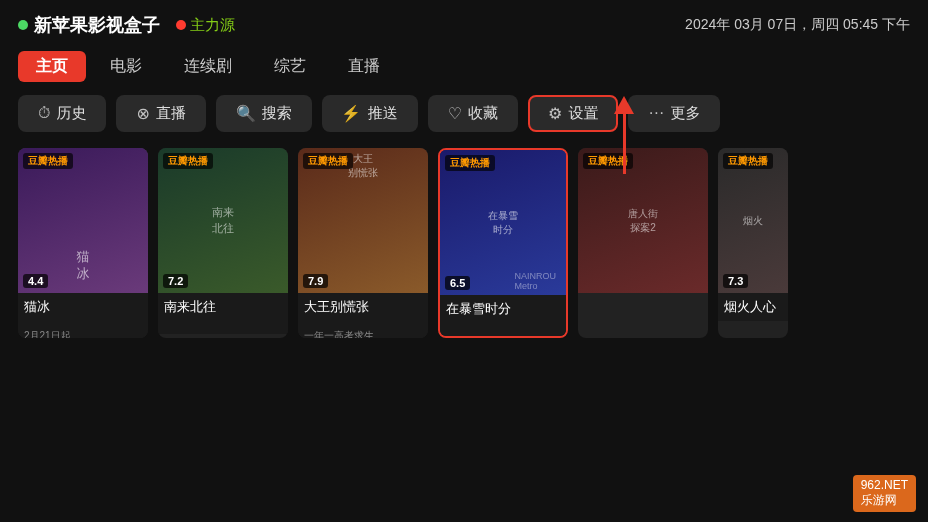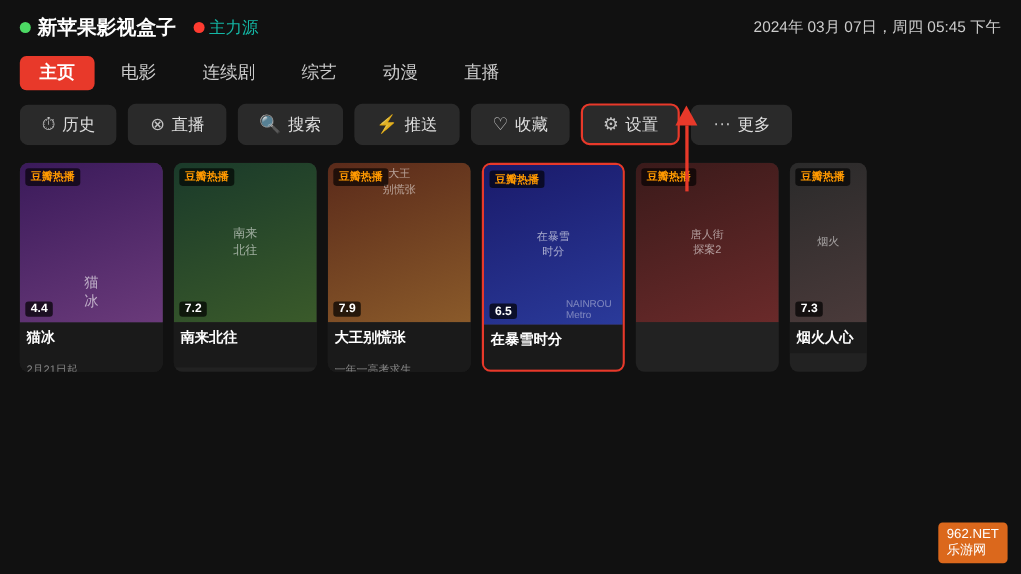--- a/index.html
+++ b/index.html
@@ -45,21 +45,21 @@
       width: 10px; height: 10px;
       background: #ff3b30;
       border-radius: 50%;
       display: inline-block;
     }
     .main-source {
       display: flex;
       align-items: center;
       gap: 4px;
       font-size: 15px;
-      color: #14b8a6;
+      color: #84cc16;
     }
     .header-time {
       font-size: 14px;
       color: #ccc;
     }
 
     
     .nav-tabs {
       display: flex;
       align-items: center;
@@ -180,21 +180,21 @@
       border-radius: 3px;
       font-weight: bold;
     }
     .movie-info {
       padding: 5px 6px;
       background: #1a1a1a;
     }
     .movie-title {
       font-size: 13px;
       color: #fff;
-      font-weight: bold;
+      font-weight: normal;
       white-space: nowrap;
       overflow: hidden;
       text-overflow: ellipsis;
     }
     .movie-sub {
       font-size: 10px;
       color: #888;
       white-space: nowrap;
       overflow: hidden;
       text-overflow: ellipsis;
@@ -249,21 +249,20 @@
     </div>
   </div>
   <div class="header-time">2024年 03月 07日，周四 05:45 下午</div>
 </div>
 
 <div class="nav-tabs">
   <div class="nav-tab active">主页</div>
   <div class="nav-tab">电影</div>
   <div class="nav-tab">连续剧</div>
   <div class="nav-tab">综艺</div>
-  <div class="nav-tab">动漫</div>
   <div class="nav-tab">直播</div>
 </div>
 
 <div class="quick-actions">
   <div class="action-btn">
     <span class="action-icon">⏱</span>
     <span>历史</span>
   </div>
   <div class="action-btn">
     <span class="action-icon">⊗</span>

